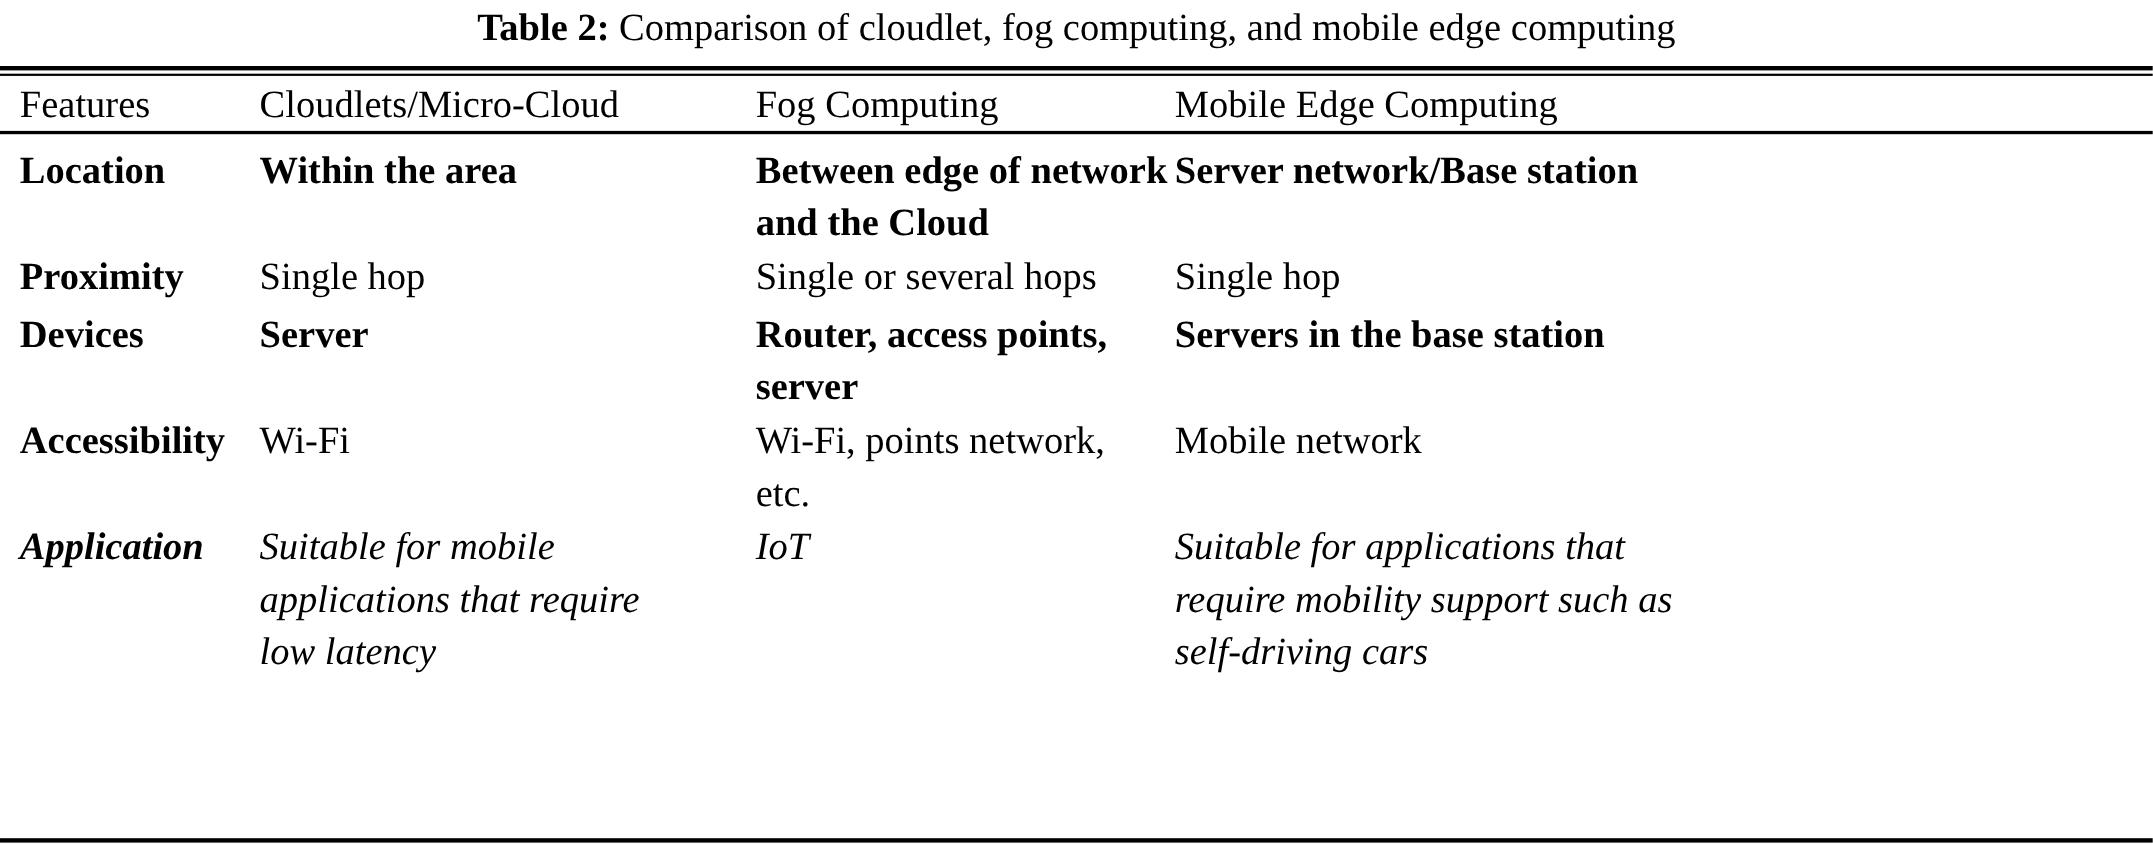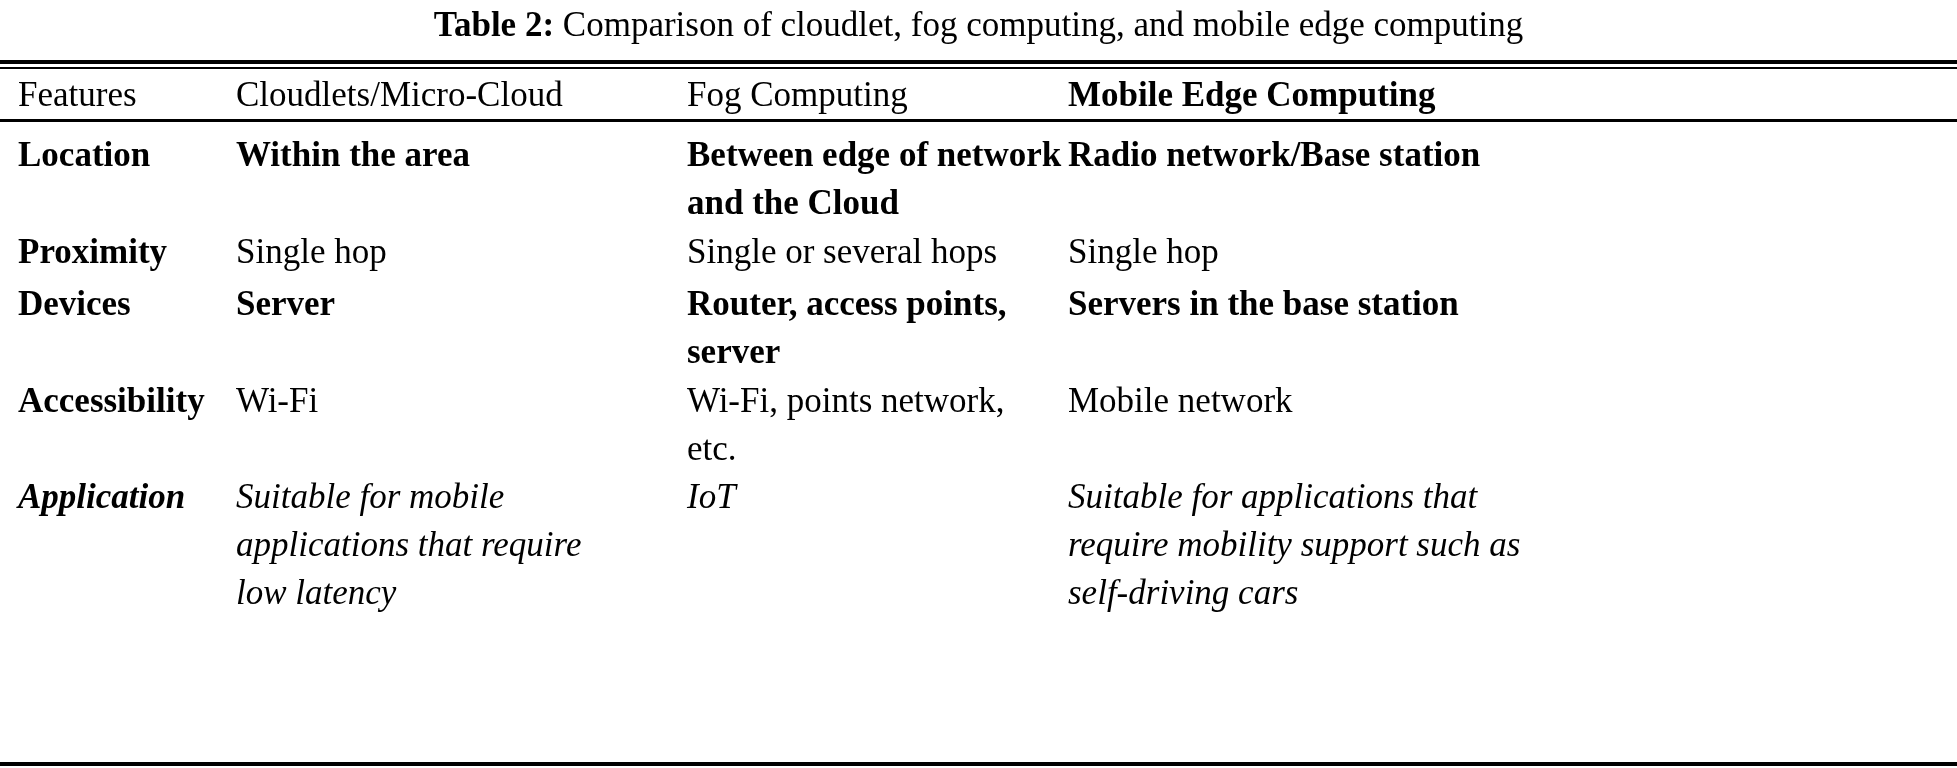--- a/index.html
+++ b/index.html
@@ -69,21 +69,21 @@
   }
   .cell.bold { font-weight: bold; }
 
   
   .c1 { left: 18px;   width: 210px; }
   .c2 { left: 236px;  width: 420px; }
   .c3 { left: 640px;  width: 390px; margin-left: 47px; }
   .c4 { left: 1068px; width: 860px; }
 
   
-  .hdr.c4 { left: 1068px; font-weight: bold; }
+  .hdr.c4 { left: 1068px; }
 
   
   .r-head  { top: 71px; }
   .r-loc   { top: 131px; font-weight: bold; }
   .r-prox  { top: 228px; }
   .r-dev   { top: 280px; font-weight: bold; }
   .r-acc   { top: 377px; }
   .r-app   { top: 473px; font-style: italic; }
 </style>
 </head>
@@ -105,21 +105,21 @@
 
     <div class="cell c1 r-head hdr">Features</div>
     <div class="cell c2 r-head hdr">Cloudlets/Micro-Cloud</div>
     <div class="cell c3 r-head hdr">Fog Computing</div>
     <div class="cell c4 r-head hdr">Mobile Edge Computing</div>
 
     <div class="cell c1 r-loc bold">Location</div>
     <div class="cell c2 r-loc">Within the area</div>
     <div class="cell c3 r-loc">Between edge of network
 and the Cloud</div>
-    <div class="cell c4 r-loc">Radio network/Base station</div>
+    <div class="cell c4 r-loc">Server network/Base station</div>
 
     <div class="cell c1 r-prox bold">Proximity</div>
     <div class="cell c2 r-prox">Single hop</div>
     <div class="cell c3 r-prox">Single or several hops</div>
     <div class="cell c4 r-prox">Single hop</div>
 
     <div class="cell c1 r-dev bold">Devices</div>
     <div class="cell c2 r-dev">Server</div>
     <div class="cell c3 r-dev">Router, access points,
 server</div>

